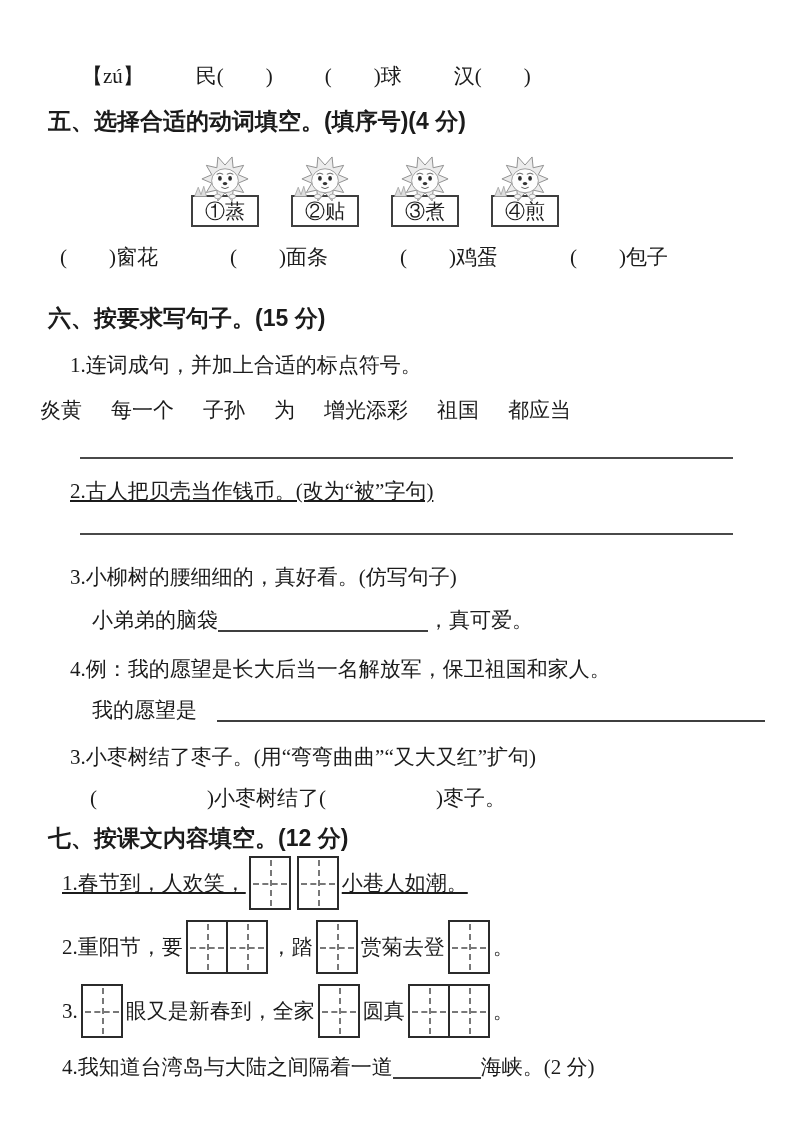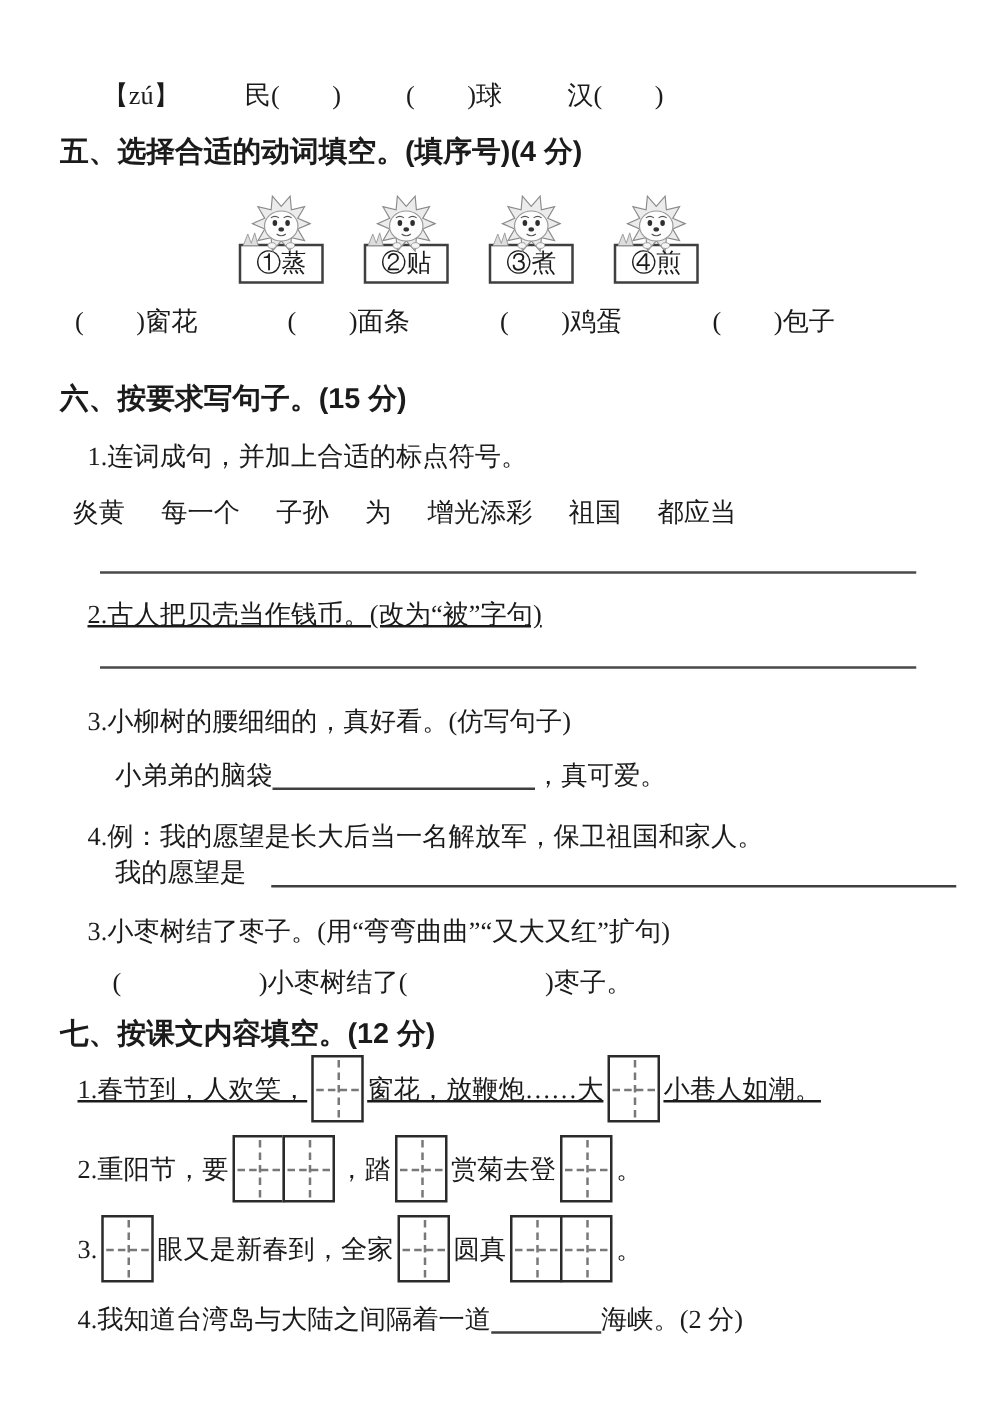--- a/index.html
+++ b/index.html
@@ -27,26 +27,26 @@
     position:relative;z-index:1;
     border:2px solid #3f3f3f;background:#fff;
     height:28px;line-height:28px;padding:0 12px;
     font-size:20px;text-align:left;white-space:nowrap;
   }
   .fill-row{display:flex;gap:72px;margin-left:60px;margin-top:16px;height:28px;align-items:center;}
   .q{margin-left:70px;margin-top:18px;height:28px;line-height:28px;white-space:pre;}
   .q2{text-decoration:underline;}
   .q3{margin-top:28px;}
   .q4{margin-top:20px;}
-  .words-row{display:flex;gap:29px;margin-left:58px;margin-top:17px;height:28px;align-items:center;}
+  .words-row{display:flex;gap:29px;margin-left:40px;margin-top:17px;height:28px;align-items:center;}
   .ans-line{height:0;border-bottom:2.5px solid #4a4a4a;width:653px;margin-left:80px;}
   .ans-line1{margin-top:33px;}
   .ans-line2{margin-top:28px;}
   .ans-seg{display:flex;align-items:center;margin-left:92px;margin-top:14px;height:30px;white-space:pre;}
-  .q4a{margin-top:0;gap:20px;}
+  .q4a{margin-top:12px;gap:20px;}
   .q5a{margin-top:12px;margin-left:90px;}
   .seg-line{display:flex;align-items:center;margin-left:62px;height:56px;white-space:pre;}
   .seg-line1{margin-top:2px;text-decoration:underline;}
   .seg-line2{margin-top:8px;}
   .seg-line3{margin-top:8px;}
   .seg-line4{margin-top:14px;height:28px;}
   .seg-text{white-space:pre;}
   
   .tzg-wrap{display:inline-flex;margin:0 3px;flex:0 0 auto;}
   .tzg{width:38px;height:50px;border:2px solid #2b2b2b;position:relative;background:#fff;box-sizing:content-box;}
@@ -172,18 +172,18 @@
   <div class="ans-seg"><span class="seg-text">小弟弟的脑袋</span><span class="blank blank-a"></span><span class="seg-text">，真可爱。</span></div>
 
   <div class="q q4">4.例：我的愿望是长大后当一名解放军，保卫祖国和家人。</div>
   <div class="ans-seg q4a"><span class="seg-text">我的愿望是</span><span class="blank blank-b"></span></div>
 
   <div class="q">3.小枣树结了枣子。(用“弯弯曲曲”“又大又红”扩句)</div>
   <div class="ans-seg q5a"><span class="seg-text">(</span><span class="gap gap-a"></span><span class="seg-text">)小枣树结了(</span><span class="gap gap-a"></span><span class="seg-text">)枣子。</span></div>
 
   <div class="hd hd7">七、按课文内容填空。(12 分)</div>
 
-  <div class="seg-line seg-line1"><span class="seg-text">1.春节到，人欢笑，</span><span class="tzg-wrap"><span class="tzg"></span></span><span class="seg-text">窗花，放鞭炮……大</span><span class="tzg-wrap"><span class="tzg"></span></span><span class="seg-text">小巷人如潮。</span></div>
+  <div class="seg-line seg-line1"><span class="seg-text">1.春节到，人欢笑，</span><span class="tzg-wrap"><span class="tzg"></span></span><span class="tzg-wrap"><span class="tzg"></span></span><span class="seg-text">小巷人如潮。</span></div>
   <div class="seg-line seg-line2"><span class="seg-text">2.重阳节，要</span><span class="tzg-wrap"><span class="tzg"></span><span class="tzg"></span></span><span class="seg-text">，踏</span><span class="tzg-wrap"><span class="tzg"></span></span><span class="seg-text">赏菊去登</span><span class="tzg-wrap"><span class="tzg"></span></span><span class="seg-text">。</span></div>
   <div class="seg-line seg-line3"><span class="seg-text">3.</span><span class="tzg-wrap"><span class="tzg"></span></span><span class="seg-text">眼又是新春到，全家</span><span class="tzg-wrap"><span class="tzg"></span></span><span class="seg-text">圆真</span><span class="tzg-wrap"><span class="tzg"></span><span class="tzg"></span></span><span class="seg-text">。</span></div>
   <div class="seg-line seg-line4"><span class="seg-text">4.我知道台湾岛与大陆之间隔着一道</span><span class="blank blank-c"></span><span class="seg-text">海峡。(2 分)</span></div>
 
 </div>
 
 </body></html>

